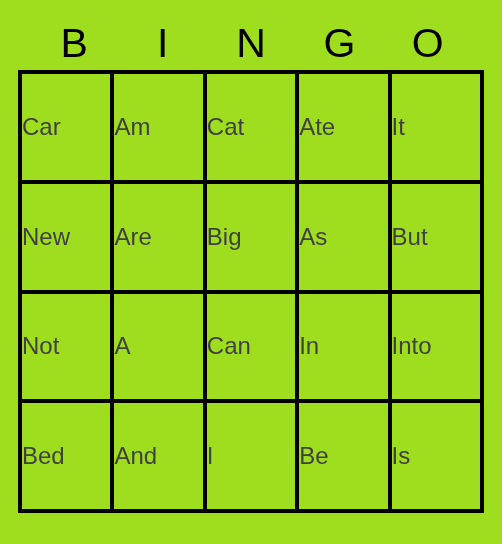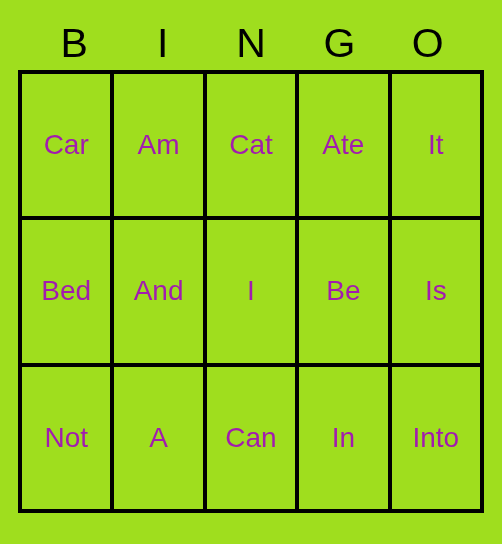--- a/index.html
+++ b/index.html
@@ -43,25 +43,25 @@
   #grid {
     width: 442px;
     height: 443px;
     border-collapse: collapse;
     table-layout: fixed;
   }
   #grid td {
     border: 4px solid #000000;
     width: 88.4px;
     height: 88.6px;
-    text-align: center;
+    text-align: left;
     vertical-align: middle;
-    font-size: 28px;
+    font-size: 24px;
     line-height: 1;
-    color: #a21caf;
+    color: #404040;
     padding: 0;
     overflow: hidden;
     white-space: nowrap;
   }
   #footer-space {
     flex: 1 1 auto;
     width: 100%;
   }
 </style>
 </head>
@@ -80,30 +80,37 @@
   <table id="grid">
     <tbody>
       <tr>
         <td>Car</td>
         <td>Am</td>
         <td>Cat</td>
         <td>Ate</td>
         <td>It</td>
       </tr>
       <tr>
-        <td>Bed</td>
-        <td>And</td>
-        <td>I</td>
-        <td>Be</td>
-        <td>Is</td>
+        <td>New</td>
+        <td>Are</td>
+        <td>Big</td>
+        <td>As</td>
+        <td>But</td>
       </tr>
       <tr>
         <td>Not</td>
         <td>A</td>
         <td>Can</td>
         <td>In</td>
         <td>Into</td>
       </tr>
+      <tr>
+        <td>Bed</td>
+        <td>And</td>
+        <td>I</td>
+        <td>Be</td>
+        <td>Is</td>
+      </tr>
     </tbody>
   </table>
 
   <div id="footer-space"></div>
 </div>
 
 </body></html>

